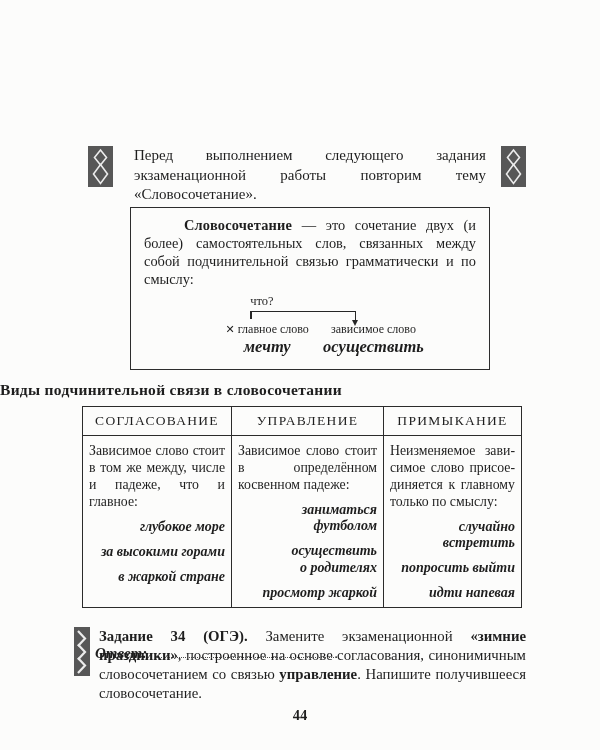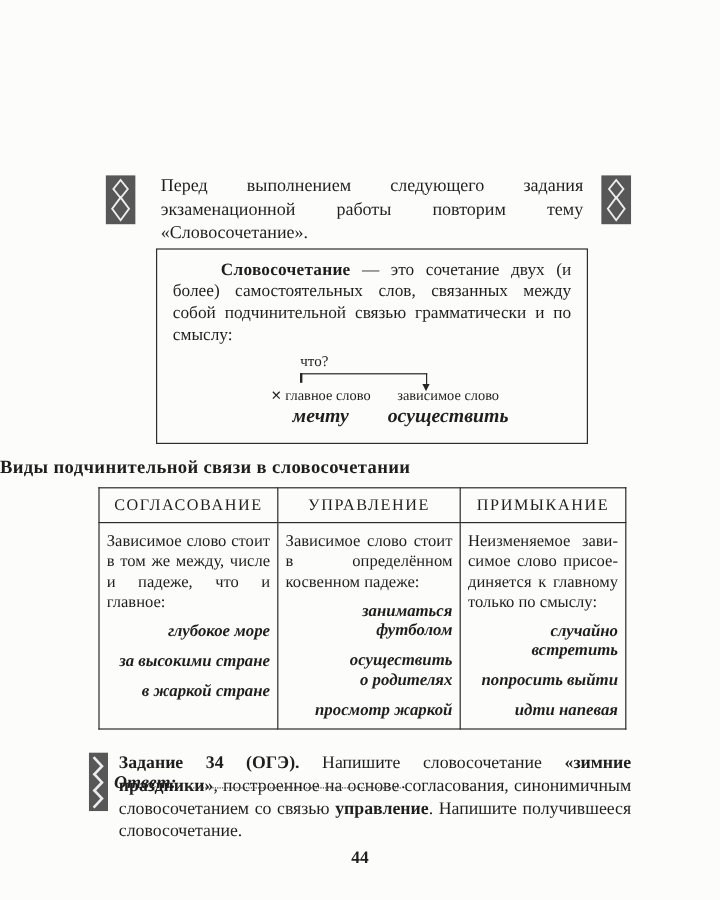--- a/index.html
+++ b/index.html
@@ -124,21 +124,21 @@
         <th>УПРАВЛЕНИЕ</th>
         <th>ПРИМЫКАНИЕ</th>
       </tr>
     </thead>
     <tbody>
       <tr>
         <td>
           <p class="cell-desc">Зависимое слово сто­ит в том же между, чи­сле и падеже, что и главное:</p>
           <div class="examples">
             <div class="example">глубокое море</div>
-            <div class="example">за высокими стране</div>
+            <div class="example">за высокими горами</div>
             <div class="example">в жаркой стране</div>
           </div>
         </td>
         <td>
           <p class="cell-desc">Зависимое слово сто­ит в определённом косвенном падеже:</p>
           <div class="examples">
             <div class="example">заниматься
 футболом</div>
             <div class="example">осуществить
 о родителях</div>
@@ -160,21 +160,21 @@
 
   <div class="task-row">
     <span class="ornament">
       <svg width="16" height="49" viewBox="0 0 16 49">
         <rect width="16" height="49" fill="#575757"></rect>
         <path d="M4 4 L11 11.5 L4 19" stroke="#ececec" stroke-width="2.2" fill="none"></path>
         <path d="M4 17.5 L11 25 L4 32.5" stroke="#ececec" stroke-width="2.2" fill="none"></path>
         <path d="M4 31 L11 38.5 L4 46" stroke="#ececec" stroke-width="2.2" fill="none"></path>
       </svg>
     </span>
-    <p class="task-text"><b>Задание 34 (ОГЭ).</b><span> Напишите словосочетание </span><b>«зимние праздники»</b><span>, по­строенное на основе согласования, синонимичным словосочетанием со связью </span><b>управление</b><span>. Напишите получившееся словосочетание.</span></p>
+    <p class="task-text"><b>Задание 34 (ОГЭ).</b><span> Замените экзаменационной </span><b>«зимние праздники»</b><span>, по­строенное на основе согласования, синонимичным словосочетанием со связью </span><b>управление</b><span>. Напишите получившееся словосочетание.</span></p>
   </div>
 
   <div class="answer-row">
     <span class="answer-label">Ответ:</span><span class="answer-blank"></span><span>.</span>
   </div>
 
   <div class="page-number">44</div>
 
 </div>
 

